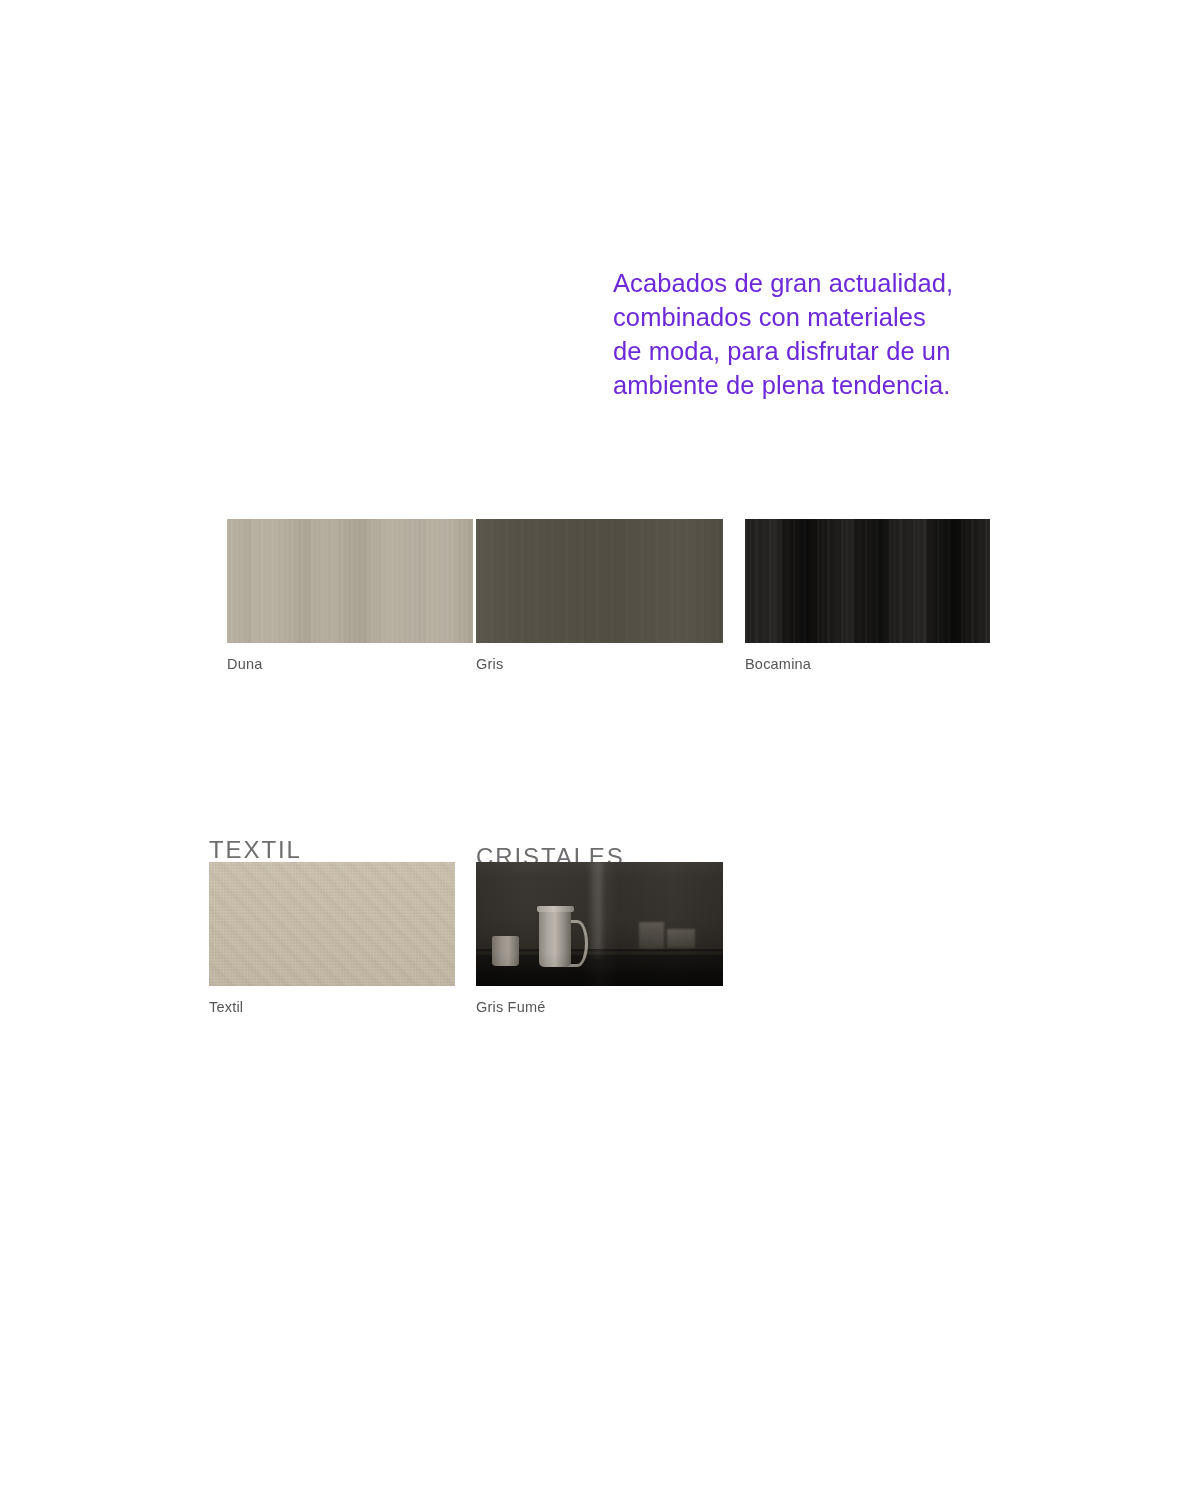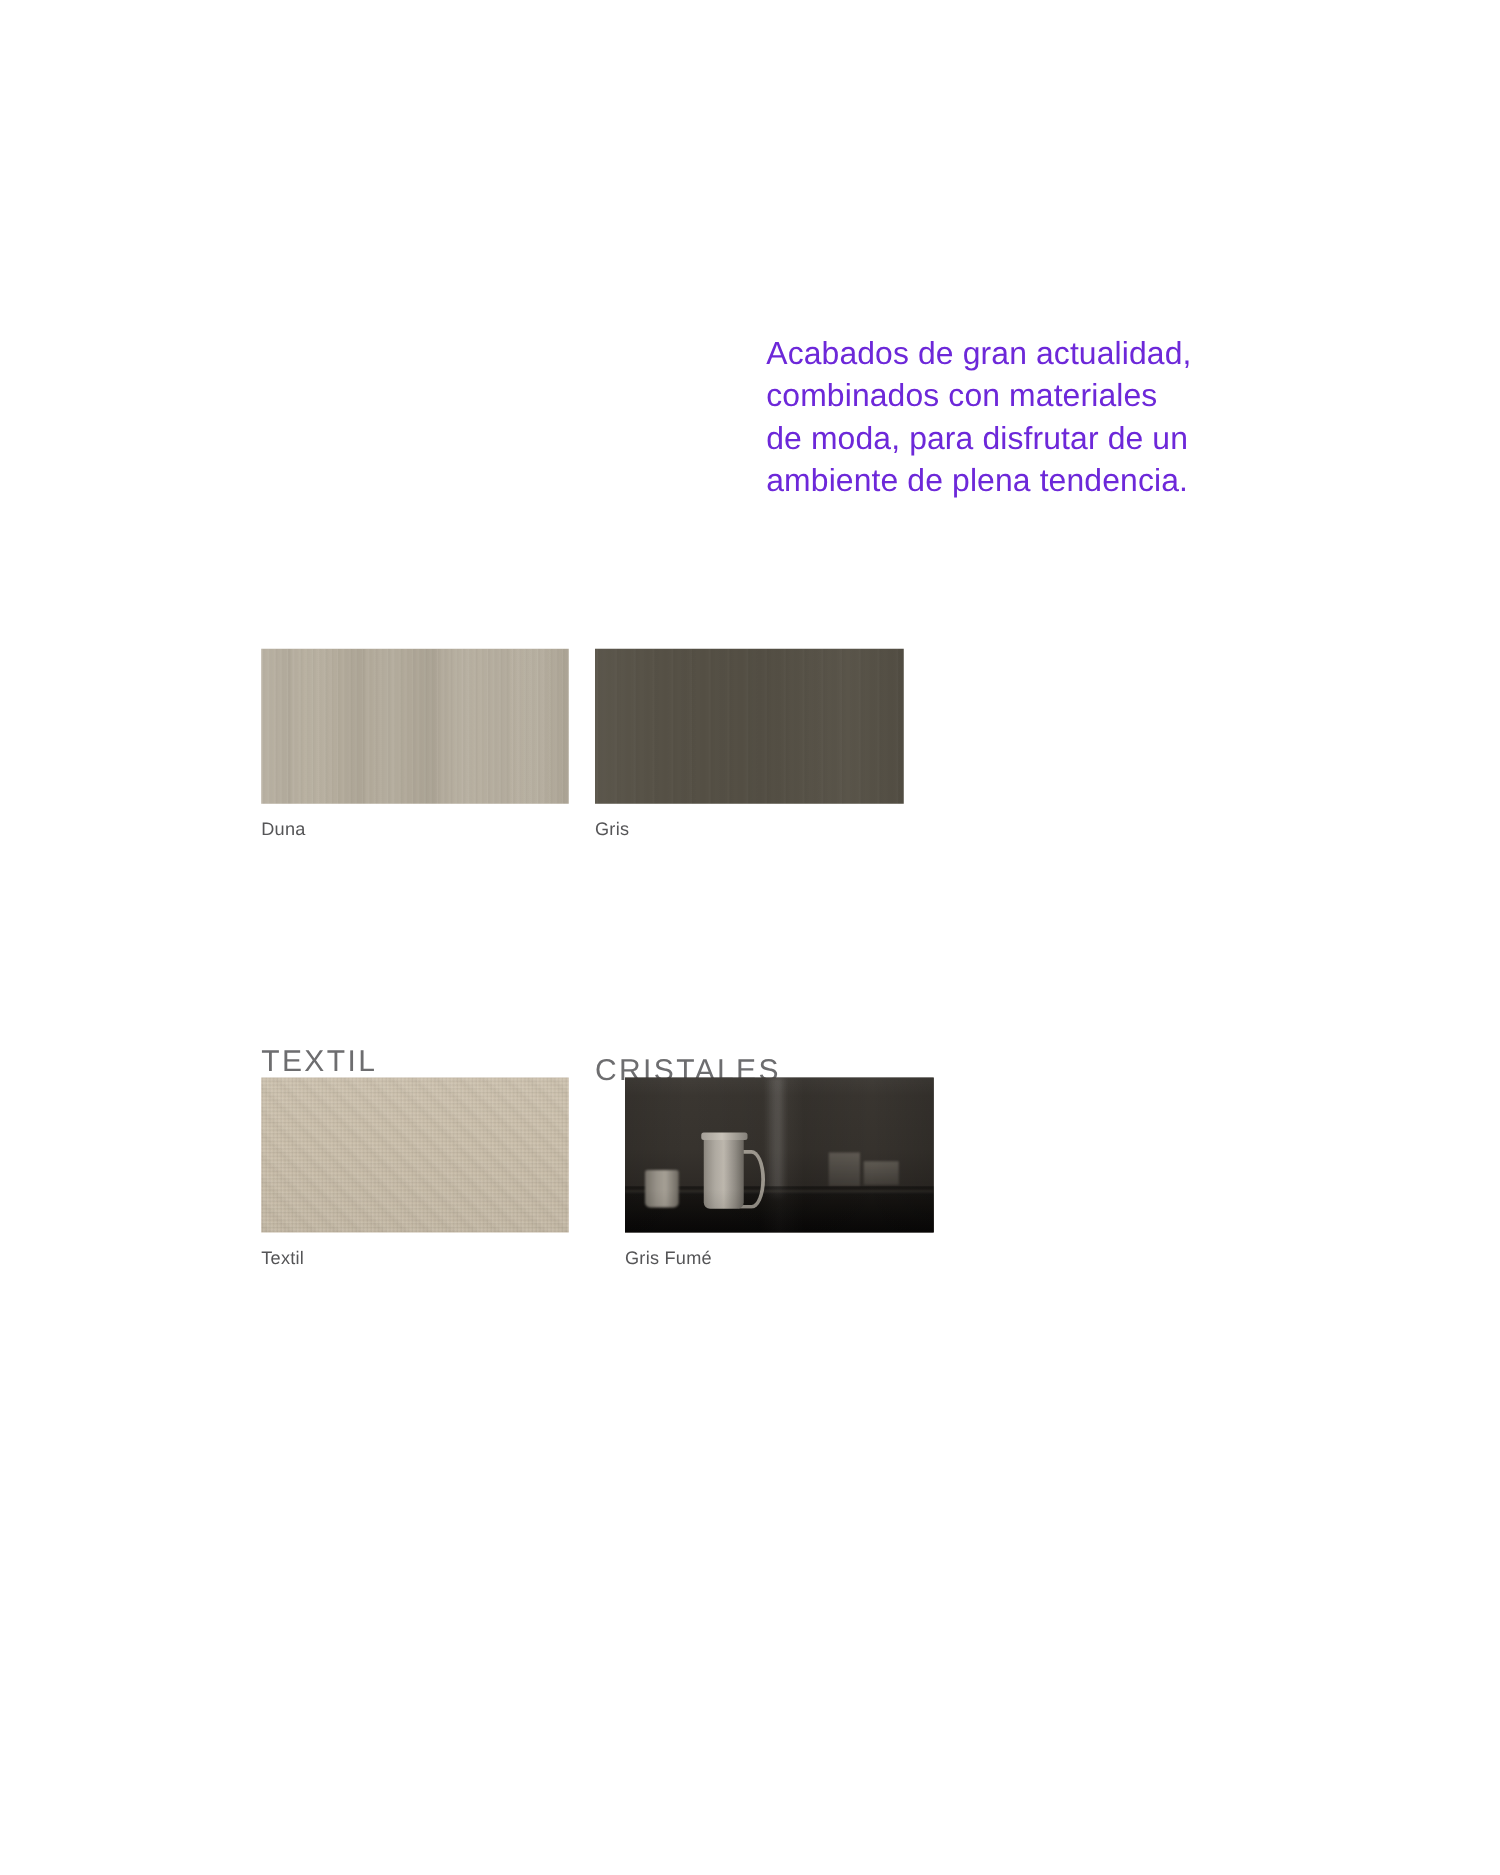--- a/index.html
+++ b/index.html
@@ -63,29 +63,29 @@
     margin-top: 12px;
     font-size: 14.5px;
     line-height: 18px;
     color: #555557;
     font-weight: 400;
     letter-spacing: 0.2px;
     white-space: nowrap;
   }
 
   
-  #group-duna     { left: 209px; top: 519px; }
+  #group-duna     { left: 227px; top: 519px; }
   #group-duna     .swatch { width: 246px; height: 124px; }
   #group-lava     { left: 476px; top: 519px; }
   #group-lava     .swatch { width: 247px; height: 124px; }
   #group-bocamina { left: 745px; top: 519px; }
   #group-bocamina .swatch { width: 245px; height: 124px; }
   #group-textil   { left: 209px; top: 862px; }
   #group-textil   .swatch { width: 246px; height: 124px; }
-  #group-cristal  { left: 476px; top: 862px; margin-left: 24px; }
+  #group-cristal  { left: 476px; top: 862px; }
   #group-cristal  .swatch { width: 247px; height: 124px; }
 
   
 
   
   .grain::before,
   .grain::after {
     content: "";
     position: absolute;
     inset: 0;
@@ -334,20 +334,24 @@
   <div class="swatch-group" id="group-duna">
     <div class="swatch grain tex-duna"></div>
     <div class="swatch-label">Duna</div>
   </div>
 
   <div class="swatch-group" id="group-lava">
     <div class="swatch grain tex-lava"></div>
     <div class="swatch-label">Gris</div>
   </div>
 
+  <div class="swatch-group" id="group-bocamina">
+    <div class="swatch grain tex-bocamina"></div>
+    <div class="swatch-label">Bocamina</div>
+  </div>
 
   <h2 class="section-heading" id="heading-textil">TEXTIL</h2>
 
   <div class="swatch-group" id="group-textil">
     <div class="swatch grain tex-textil"></div>
     <div class="swatch-label">Textil</div>
   </div>
 
   <h2 class="section-heading" id="heading-cristal">CRISTALES</h2>
 

